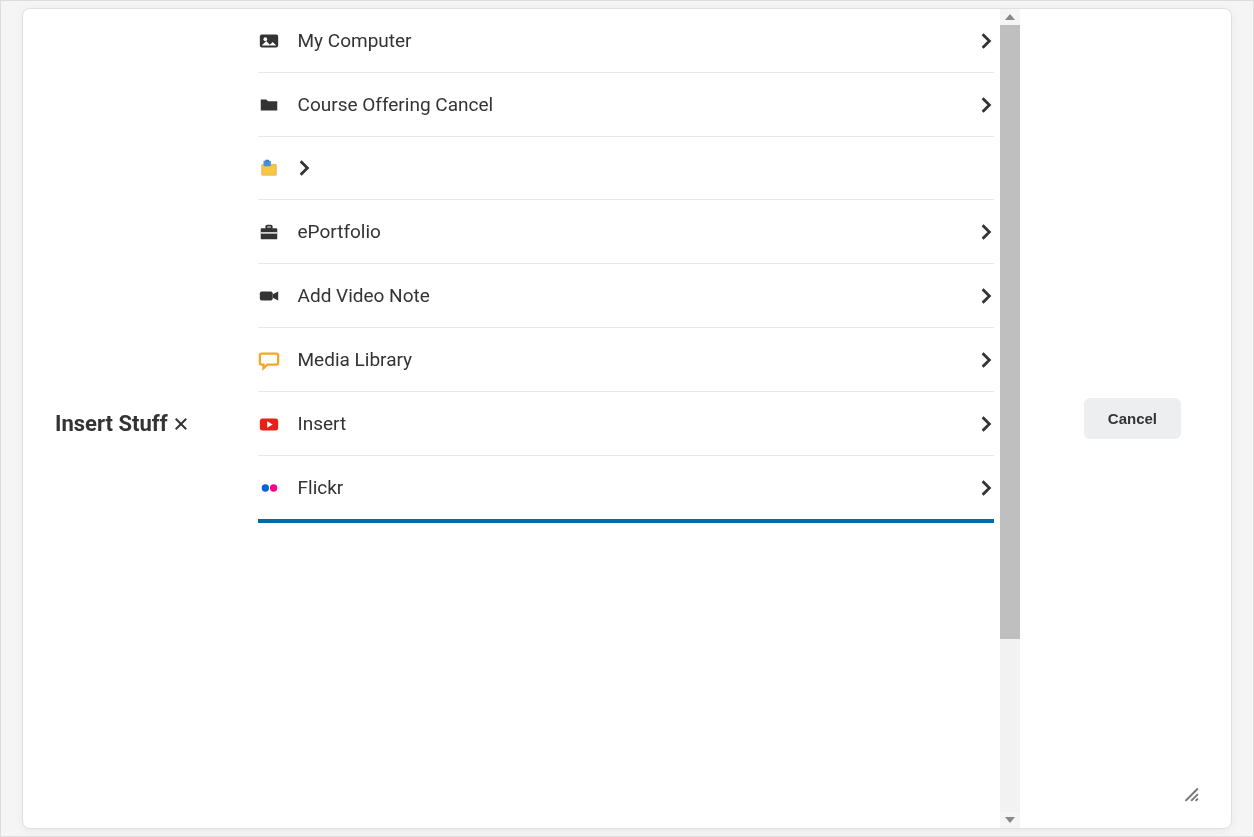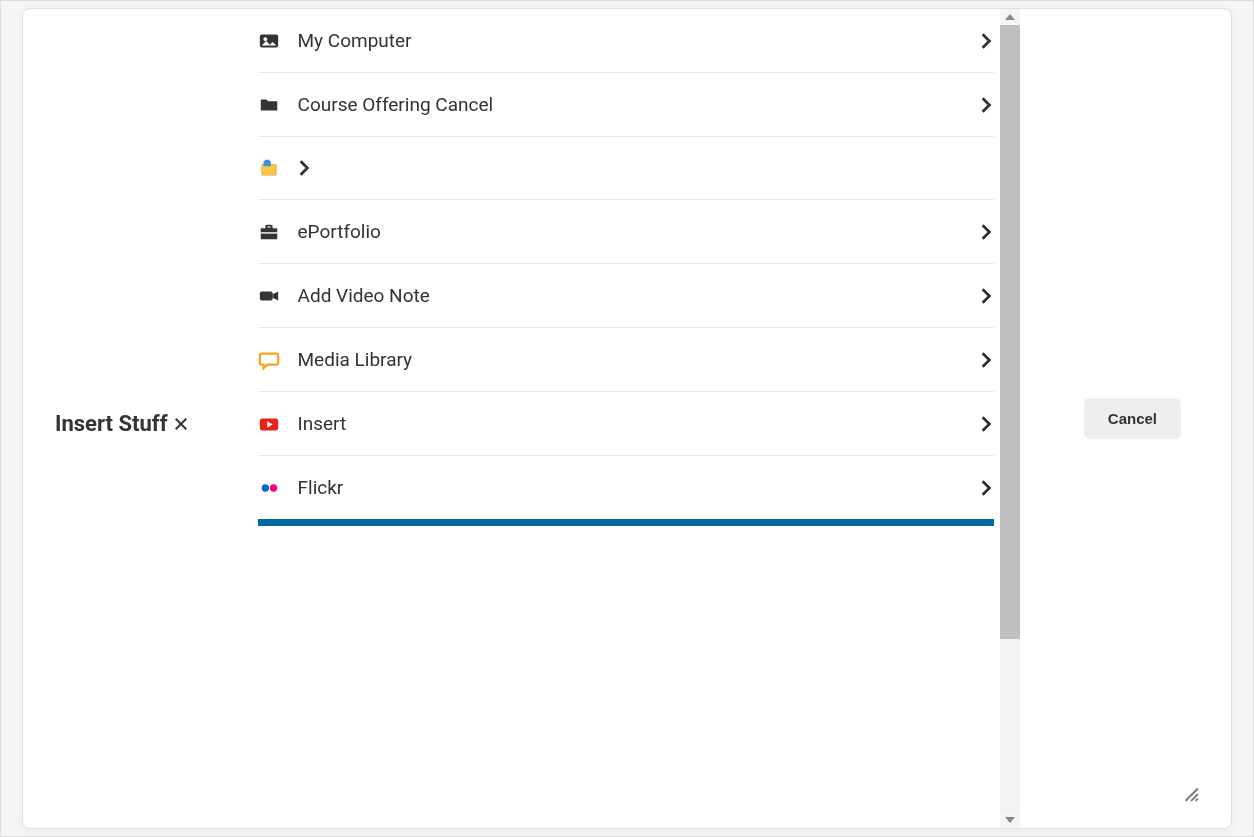--- a/index.html
+++ b/index.html
@@ -115,21 +115,21 @@
     }
     .list-item {
       display: flex;
       align-items: center;
       padding: 20px 2px 20px 0;
       border-bottom: 1px solid #e8e8e8;
       cursor: pointer;
       gap: 18px;
     }
     .list-item:last-child {
-      border-bottom: 7px solid #0369a1;
+      border-bottom: 4px solid #0369a1;
     }
     .item-icon {
       width: 22px;
       height: 22px;
       display: flex;
       align-items: center;
       justify-content: center;
       flex-shrink: 0;
     }
     .item-label {

